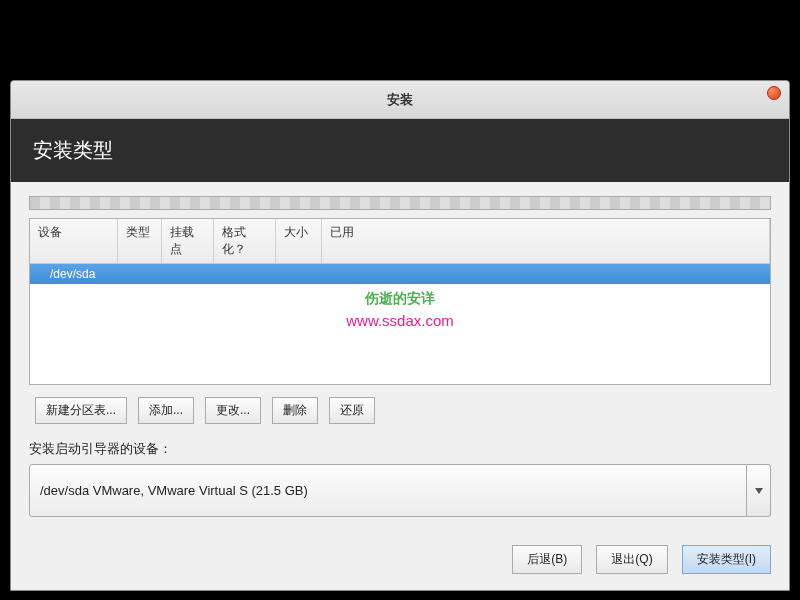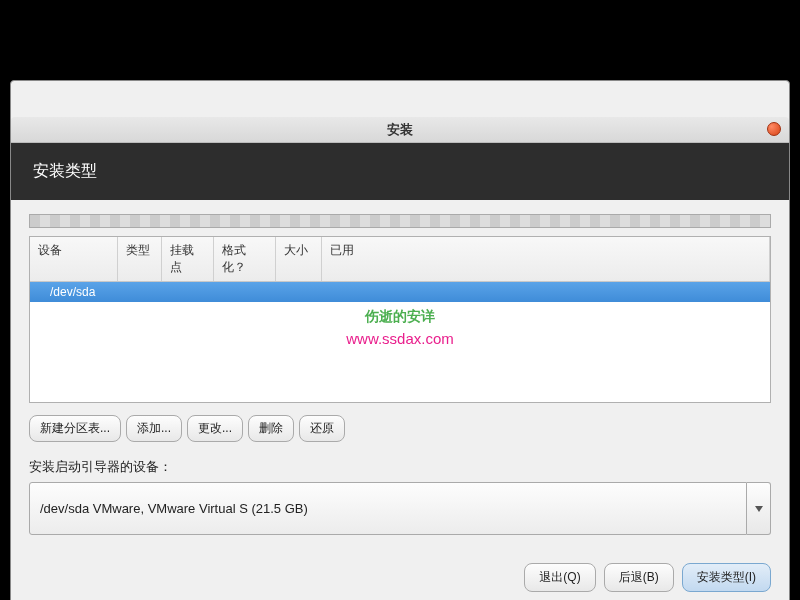--- a/index.html
+++ b/index.html
@@ -1,39 +1,39 @@
 <!DOCTYPE html>
 <html><head>
 <meta charset="utf-8">
 <style>
 * { box-sizing: border-box; margin: 0; padding: 0; }
 body { font-family: sans-serif; font-size: 13px; background: #000; width: 800px; height: 600px; overflow: hidden; }
 .window { background: #f0f0f0; margin: 80px 10px 0 10px; border: 1px solid #888; border-radius: 4px 4px 0 0; box-shadow: 0 2px 8px rgba(0,0,0,0.4); }
-.titlebar { background: linear-gradient(#e8e8e8, #d8d8d8); border-bottom: 1px solid #bbb; border-radius: 4px 4px 0 0; height: 26px; display: flex; align-items: center; justify-content: center; position: relative; margin-top: 36px; }
+.titlebar { background: linear-gradient(#e8e8e8, #d8d8d8); border-bottom: 1px solid #bbb; border-radius: 4px 4px 0 0; height: 38px; display: flex; align-items: center; justify-content: center; position: relative; }
 .titlebar-title { font-weight: bold; font-size: 13px; color: #333; }
 .close-btn { position: absolute; right: 8px; top: 5px; width: 14px; height: 14px; border-radius: 50%; background: radial-gradient(circle at 30% 30%, #ff8a65, #d84315); border: 1px solid #a03010; }
-.header-band { background: #2d2d2d; color: #fff; padding: 18px 22px; font-size: 16px; }
+.header-band { background: #2d2d2d; color: #fff; padding: 18px 22px; font-size: 20px; }
 .content { padding: 14px 18px 16px 18px; }
 .disk-bar { height: 14px; background: repeating-linear-gradient(90deg, #ccc 0, #ccc 10px, #ddd 10px, #ddd 20px); border: 1px solid #aaa; margin-bottom: 8px; }
 .part-table { border: 1px solid #b0b0b0; background: #fff; }
 .part-header { display: flex; background: linear-gradient(#f8f8f8, #ececec); border-bottom: 1px solid #c8c8c8; }
 .part-header > div { padding: 5px 8px; border-right: 1px solid #d0d0d0; font-size: 12px; color: #333; }
 .col-device { width: 88px; }
 .col-type { width: 44px; }
 .col-mount { width: 52px; }
 .col-format { width: 62px; }
 .col-size { width: 46px; }
 .col-used { flex: 1; }
 .part-body { height: 120px; position: relative; }
 .part-row { background: linear-gradient(#5aa3e8, #3f8cd8); color: #fff; padding: 3px 20px; font-size: 12px; }
 .watermark { position: absolute; top: 26px; left: 0; right: 0; text-align: center; pointer-events: none; }
 .watermark .w1 { color: #4caf50; font-size: 14px; font-weight: bold; }
 .watermark .w2 { color: #e91e8c; font-size: 15px; font-weight: normal; margin-top: 4px; }
 .btn-row { display: flex; gap: 5px; margin-top: 12px; }
-.btn { background: linear-gradient(#fdfdfd, #e8e8e8); border: 1px solid #aaa; border-radius: 8px; padding: 4px 10px; font-size: 12px; cursor: pointer; color: #222; }
+.btn { background: linear-gradient(#fdfdfd, #e8e8e8); border: 1px solid #aaa; border-radius: 0; padding: 4px 10px; font-size: 12px; cursor: pointer; color: #222; margin-left: 6px; }
 .boot-label { margin-top: 16px; font-size: 13px; color: #222; }
 .dropdown { margin-top: 6px; display: flex; }
 .dropdown-field { flex: 1; background: linear-gradient(#fdfdfd, #ececec); border: 1px solid #aaa; border-radius: 3px 0 0 3px; padding: 18px 10px; font-size: 13px; color: #222; }
 .dropdown-btn { width: 24px; background: linear-gradient(#fdfdfd, #e8e8e8); border: 1px solid #aaa; border-left: none; border-radius: 0 3px 3px 0; display: flex; align-items: center; justify-content: center; cursor: pointer; }
 .dropdown-btn svg { width: 8px; height: 6px; }
 .footer { display: flex; justify-content: flex-end; gap: 8px; margin-top: 28px; }
 .footer .btn { padding: 5px 14px; }
 .btn.primary { background: linear-gradient(#e2edf8, #c2d9f0); border-color: #7aa8d0; }
 </style>
 </head>
@@ -78,18 +78,18 @@
     <div class="boot-label">安装启动引导器的设备：</div>
     <div class="dropdown">
       <div class="dropdown-field">/dev/sda  VMware, VMware Virtual S (21.5 GB)</div>
       <div class="dropdown-btn">
         <svg viewBox="0 0 8 6">
             <path d="M0 0 L8 0 L4 6 Z" fill="#555"></path>
           </svg>
       </div>
     </div>
     <div class="footer">
+      <button class="btn">后退(B)</button>
       <button class="btn">退出(Q)</button>
-      <button class="btn">后退(B)</button>
       <button class="btn primary">安装类型(I)</button>
     </div>
   </div>
 </div>
 
 </body></html>

